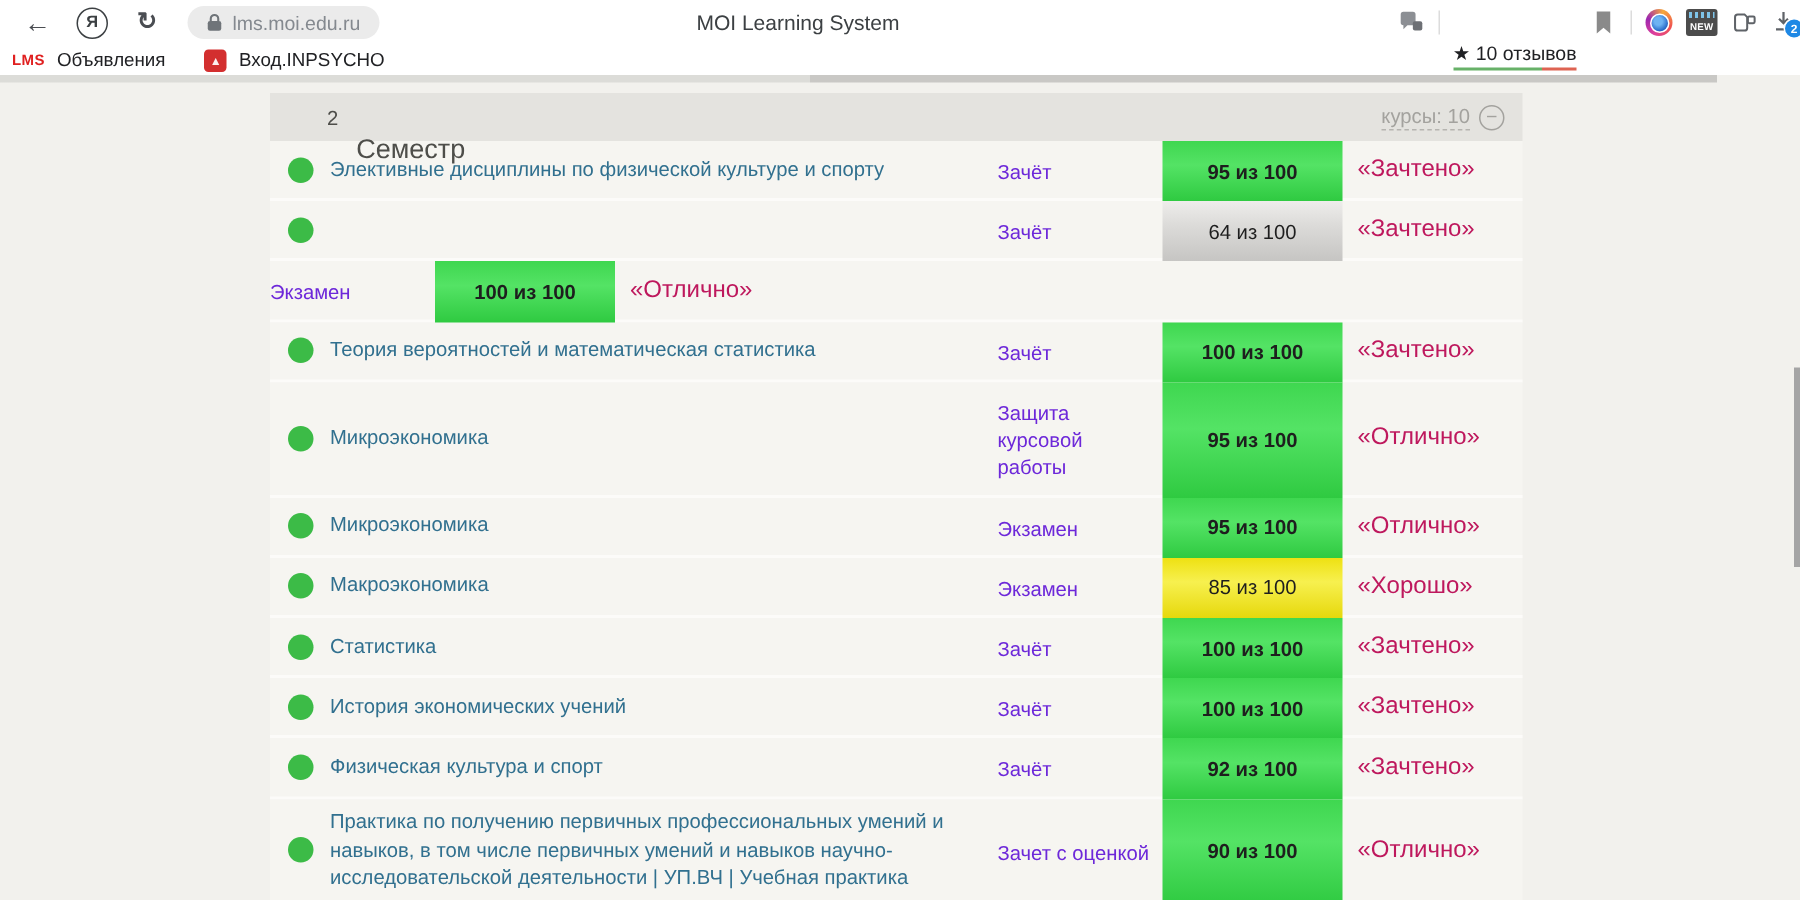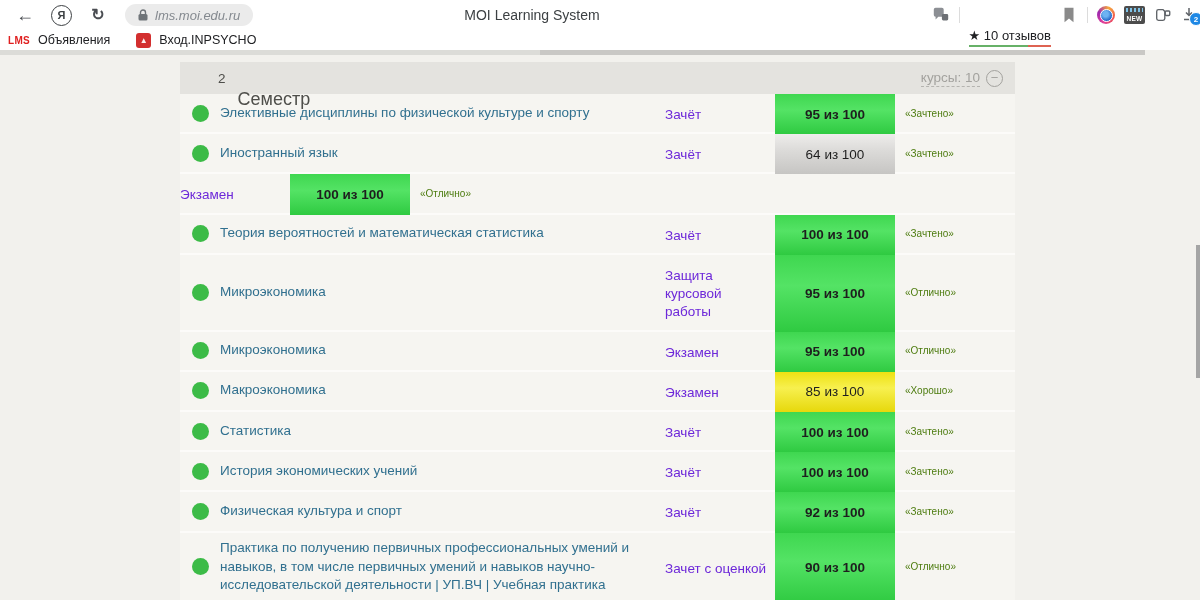--- a/index.html
+++ b/index.html
@@ -10,21 +10,21 @@
   
   .chrome{height:30px;position:relative;display:flex;align-items:center;background:#fff;}
   .chrome-left{display:flex;align-items:center;gap:0;padding-left:10px;z-index:2;}
   .nav-btn{width:30px;height:28px;display:flex;align-items:center;justify-content:center;
     color:#4a4d52;font-size:18px;line-height:1;cursor:pointer;}
   .ya-circle{width:19px;height:19px;border:1.8px solid #3c4043;border-radius:50%;
     display:flex;align-items:center;justify-content:center;font-size:11px;font-weight:bold;color:#3c4043;margin:0 11px;}
   .refresh{font-size:16px;font-weight:bold;}
   .addr-pill{display:flex;align-items:center;gap:7px;background:#ebebeb;border-radius:13px;
     height:22px;padding:0 13px;margin-left:12px;}
-  .addr-url{font-size:13px;color:#84898f;font-style:italic;}
+  .addr-url{font-size:13px;color:#84898f;}
   .page-title{position:absolute;left:0;right:136px;text-align:center;font-size:14px;color:#3c4043;pointer-events:none;}
   .chrome-right{position:absolute;right:0;top:0;height:30px;display:flex;align-items:center;gap:9px;z-index:3;background:#fff;padding-left:4px;}
   .v-div{width:1px;height:16px;background:#dcdcdc;}
   .reviews{display:flex;flex-direction:column;align-items:center;margin-top:44px;}
   .reviews-line{font-size:13px;color:#202124;white-space:nowrap;}
   .reviews-bar{width:100%;height:2px;margin-top:2px;
     background:linear-gradient(90deg,#67b168 0 72%,#de6352 72% 100%);}
   .icon18{width:18px;height:18px;display:block;}
   .lens{width:18px;height:18px;border-radius:50%;position:relative;flex:none;
     background:conic-gradient(from 20deg,#f6a83c,#ef5350,#e0419b,#9c27b0,#f6a83c);}
@@ -68,21 +68,21 @@
   .dot{width:17px;height:17px;border-radius:50%;background:#3cbb47;flex:none;}
   .course-link{color:#31708f;font-size:13.5px;line-height:1.4;padding:6px 24px 6px 0;
     text-decoration:none;cursor:pointer;}
   .cell-type{width:110px;display:flex;align-items:center;font-size:13.5px;color:#6d28d9;
     line-height:1.35;padding:12px 8px 8px 0;}
   .cell-score{width:120px;display:flex;align-items:center;justify-content:center;
     font-size:13.5px;color:#1e1e1e;margin-bottom:-2px;}
   .score-green{background:linear-gradient(180deg,#3fd750 0%,#54e365 40%,#2fca41 100%);font-weight:bold;}
   .score-yellow{background:linear-gradient(180deg,#eee112 0%,#f7f04f 40%,#e6d80c 100%);}
   .score-gray{background:linear-gradient(180deg,#eeedeb 0%,#dcdbd9 40%,#c6c5c3 100%);}
-  .cell-grade{flex:1;display:flex;align-items:center;padding-left:10px;font-size:10px;color:#4d7c0f;}
+  .cell-grade{flex:1;display:flex;align-items:center;padding-left:10px;font-size:16px;color:#be185d;}
   .sem-footer{margin-top:5px;}
   
   .scroll-thumb{position:absolute;right:0;top:197px;width:4px;height:133px;background:#a5a5a5;z-index:10;}
 </style>
 </head>
 <body>
 
 <div class="chrome">
   <div class="chrome-left">
     <div class="nav-btn">←</div>
@@ -159,21 +159,20 @@
       <a class="course-link">Элективные дисциплины по физической культуре и спорту</a>
     </div>
     <div class="cell cell-type">Зачёт</div>
     <div class="cell cell-score score-green">95 из 100</div>
     <div class="cell cell-grade">«Зачтено»</div>
   </div>
 
   <div class="row">
     <div class="cell cell-name">
       <span class="dot"></span>
-      <a class="course-link">Иностранный язык</a>
     </div>
     <div class="cell cell-type">Зачёт</div>
     <div class="cell cell-score score-gray">64 из 100</div>
     <div class="cell cell-grade">«Зачтено»</div>
   </div>
 
   <div class="row">
     <div class="cell cell-type">Экзамен</div>
     <div class="cell cell-score score-green">100 из 100</div>
     <div class="cell cell-grade">«Отлично»</div>

